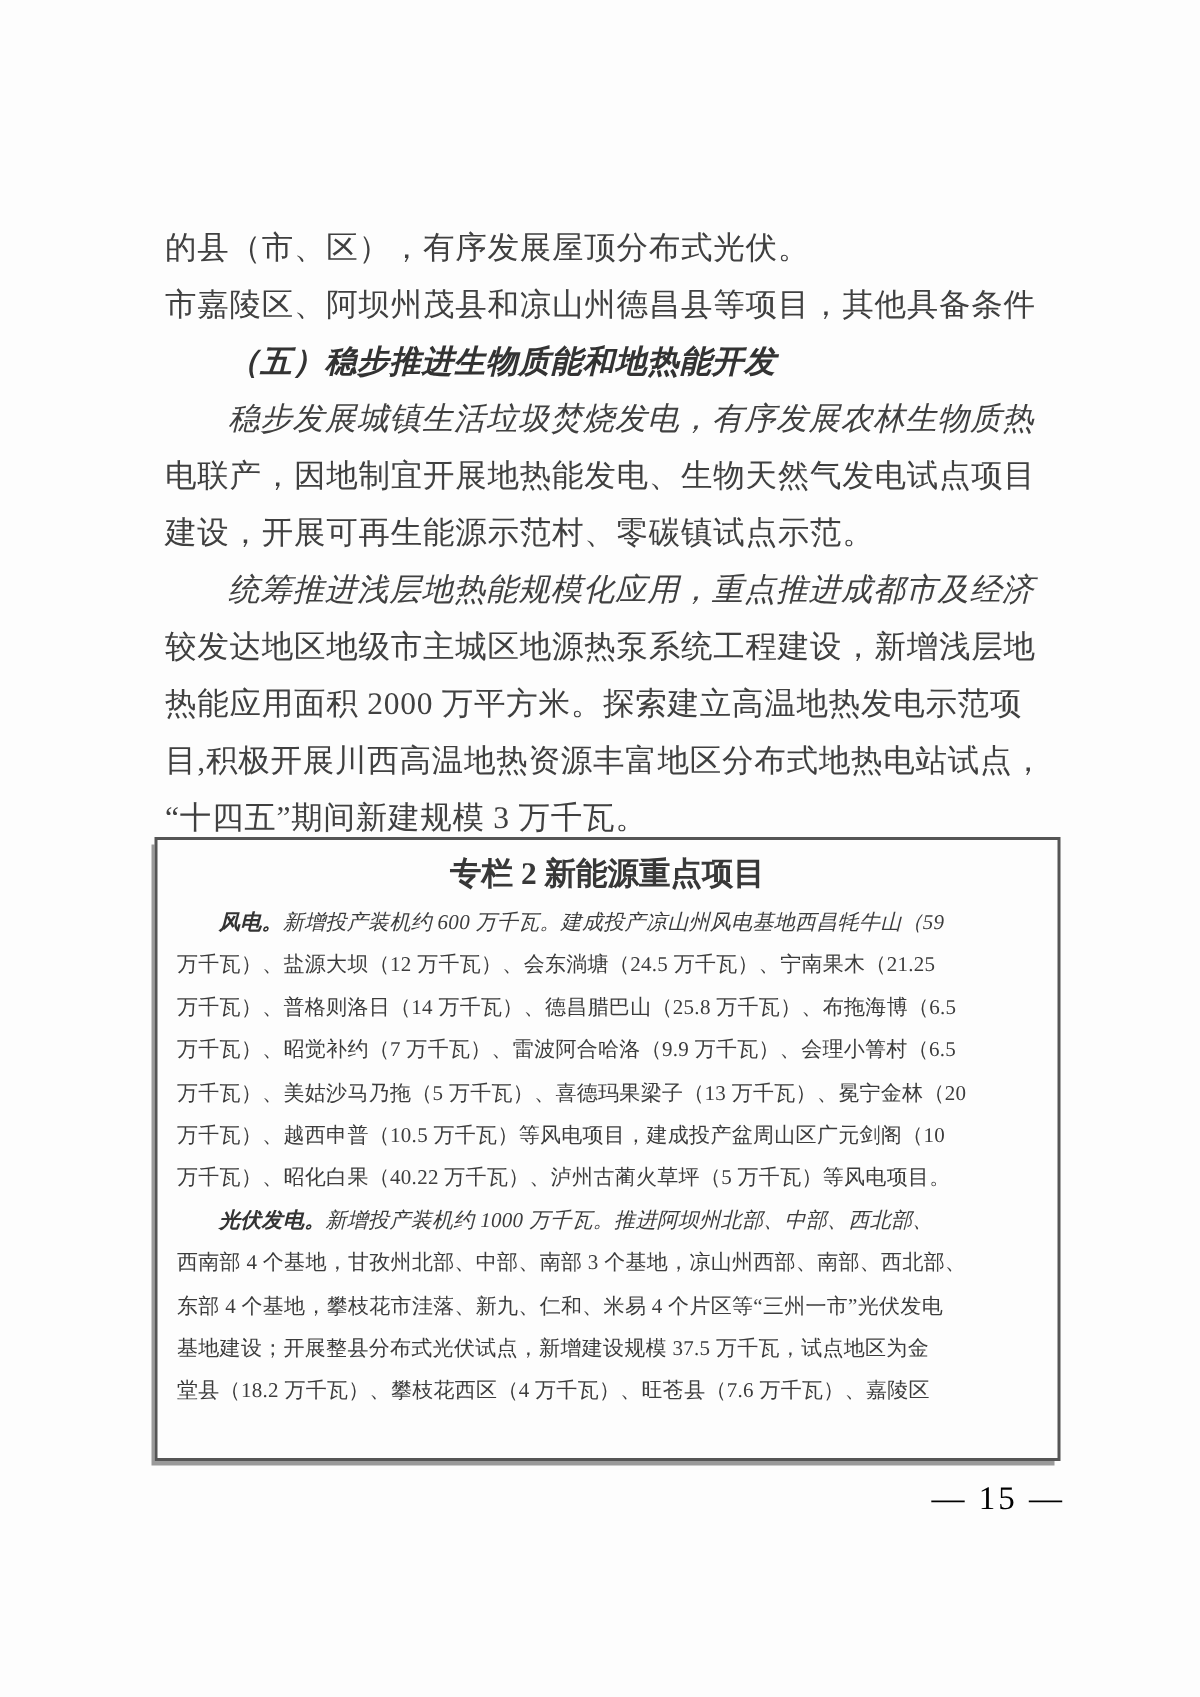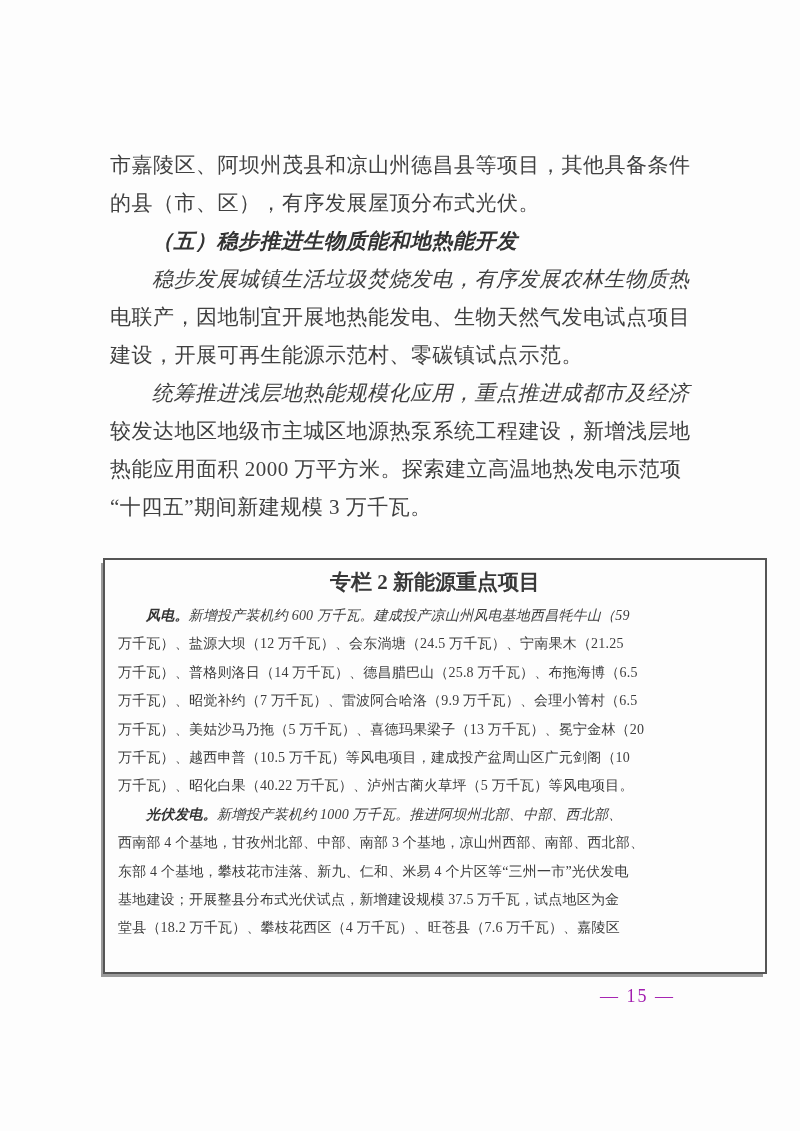--- a/index.html
+++ b/index.html
@@ -26,21 +26,21 @@
   }
   .line { white-space: nowrap; }
   .indent { text-indent: 2em; font-style: italic; }
   .heading {
     font-weight: bold;
     color: #333333;
   }
   .feature-box {
     position: absolute;
     left: 103px; top: 558px;
-    width: 664px;
+    width: 604px;
     min-height: 416px;
     background: #fdfdfd;
     border: 2px solid #555555;
     box-shadow: -3px 4px 0 -1px #9a9a9a;
     padding: 6px 13px 16px 13px;
   }
   .box-title {
     text-align: center;
     font-weight: bold;
     font-size: 21px;
@@ -53,50 +53,51 @@
     line-height: 28.4px;
     color: #3c3c3c;
     letter-spacing: 0.2px;
   }
   .box-label { font-weight: bold; color: #333333; }
   .page-number {
     position: absolute;
     top: 986px;
     left: 600px;
     width: 110px;
-    text-align: left;
-    font-size: 18px;
-    color: #a21caf;
+    text-align: right;
+    font-size: 22px;
+    color: #000000;
     letter-spacing: 2px;
   }
 </style>
 </head>
 <body>
 
 <div class="page">
 
   <div class="text-col">
 
     <div>
+      <div class="line">的县（市、区），有序发展屋顶分布式光伏。</div>
       <div class="line">市嘉陵区、阿坝州茂县和凉山州德昌县等项目，其他具备条件</div>
-      <div class="line">的县（市、区），有序发展屋顶分布式光伏。</div>
     </div>
 
     <div class="line indent heading">（五）稳步推进生物质能和地热能开发</div>
 
     <div>
       <div class="line indent">稳步发展城镇生活垃圾焚烧发电，有序发展农林生物质热</div>
       <div class="line">电联产，因地制宜开展地热能发电、生物天然气发电试点项目</div>
       <div class="line">建设，开展可再生能源示范村、零碳镇试点示范。</div>
     </div>
 
     <div>
       <div class="line indent">统筹推进浅层地热能规模化应用，重点推进成都市及经济</div>
       <div class="line">较发达地区地级市主城区地源热泵系统工程建设，新增浅层地</div>
       <div class="line">热能应用面积 2000 万平方米。探索建立高温地热发电示范项</div>
+      <div class="line">目,积极开展川西高温地热资源丰富地区分布式地热电站试点，</div>
       <div class="line">“十四五”期间新建规模 3 万千瓦。</div>
     </div>
 
   </div>
 
   <div class="feature-box">
     <div class="box-title">专栏 2  新能源重点项目</div>
 
     <div class="box-para">
       <div class="line indent"><span class="box-label">风电。</span><span>新增投产装机约 600 万千瓦。建成投产凉山州风电基地西昌牦牛山（59</span></div>

